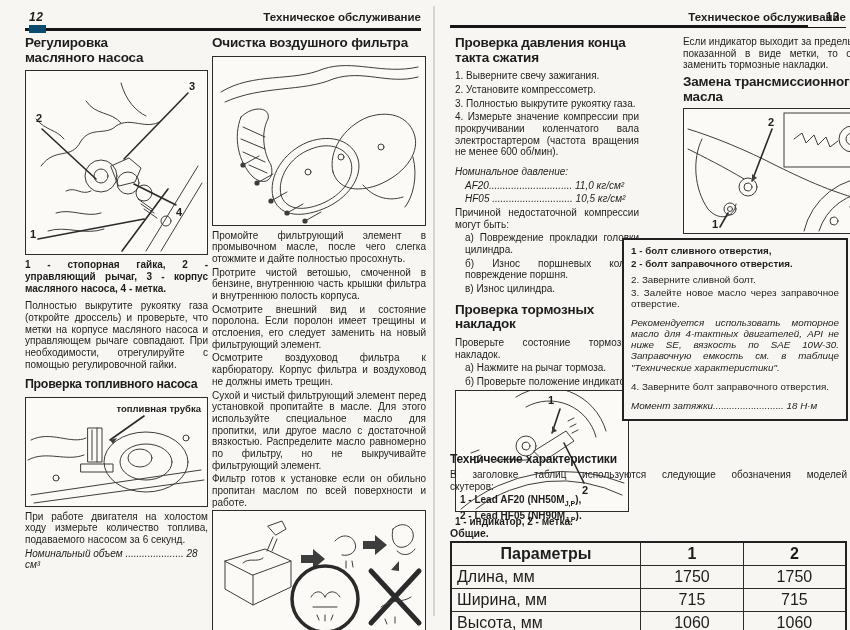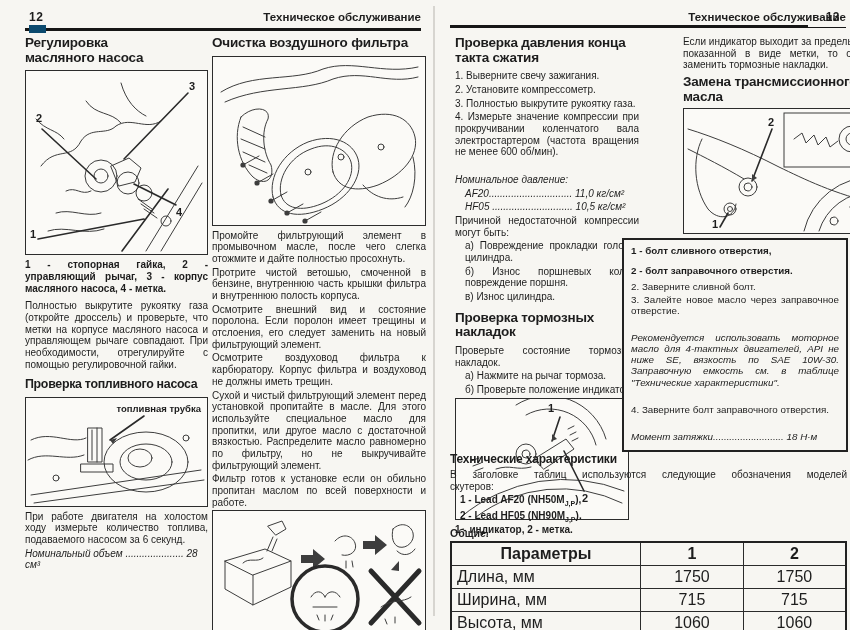--- a/index.html
+++ b/index.html
@@ -7,40 +7,40 @@
           font-family:"Liberation Sans","DejaVu Sans",sans-serif;color:#1d1d1d;}
   .gutter{position:absolute;left:433px;top:6px;width:2px;height:610px;background:#c9c7c2;opacity:.7;}
 
   
   .page-header{position:absolute;top:10px;height:18px;border-bottom:3px solid #161616;}
   .ph-left{left:25px;width:396px;}
   .ph-right{left:450px;width:396px;border-bottom:none;}
   .ph-right .rule{position:absolute;left:0;bottom:0;width:358px;height:3px;background:#161616;}
   .ph-right .rule2{position:absolute;left:358px;bottom:0;width:38px;height:1px;background:#161616;}
   .pnum{position:absolute;top:0;font-weight:bold;font-size:12px;letter-spacing:.5px;}
-  .pnum-l{left:4px;border-bottom:8px solid #0c4a6e;padding:0 3px 1px 0;}
+  .pnum-l{left:4px;border-bottom:8px solid #0c4a6e;padding:0 3px 1px 0;font-style:italic;}
   .pnum-r{right:6px;}
   .ptitle{position:absolute;top:1px;left:0;right:0;text-align:right;font-weight:bold;font-size:11.5px;}
 
   
   .col{position:absolute;top:36px;}
   .col-a{left:25px;width:183px;}
   .col-b{left:212px;width:214px;}
   .col-c{left:455px;width:184px;}
   .col-d{left:683px;width:200px;}
 
   h3{margin:0 0 5px 0;font-size:13.5px;line-height:1.08;letter-spacing:-.2px;}
   h3.tight{max-width:132px;}
   h3.nowrapish{font-size:12.4px;letter-spacing:-.3px;white-space:nowrap;}
   p{margin:0 0 2px 0;font-size:10px;line-height:1.17;text-align:justify;}
   p.nj{text-align:left;}
   .cap{font-weight:bold;margin:4px 0 6px 0;}
   .it{font-style:italic;}
   .indent{padding-left:10px;}
-  .mt4{margin-top:16px;} .mt8{margin-top:8px;}
+  .mt4{margin-top:8px;} .mt8{margin-top:8px;}
 
   
   .fig{position:relative;border:1.6px solid #2c2c2c;background:#fbfaf7;margin:2px 0 4px 0;}
   .fig svg{display:block;}
   .sk{stroke:#3d3d3d;stroke-width:1;fill:none;stroke-linecap:round;}
   .sk2{stroke:#2a2a2a;stroke-width:1.6;fill:none;stroke-linecap:round;}
   .skf{fill:#3d3d3d;stroke:none;}
   .co{position:absolute;font-weight:bold;font-size:11px;line-height:1;}
   .figlabel{position:absolute;top:5px;right:6px;font-size:9.5px;font-weight:bold;}
 
@@ -256,21 +256,21 @@
         <path class="sk2" d="M88,20 L68,72"></path>
         <path class="skf" d="M68,72 l0,-7 l5,4 z"></path>
         <path class="sk2" d="M36,118 L44,104"></path>
       </svg>
       <span class="co" style="left:28px;top:110px;">1</span>
       <span class="co" style="left:84px;top:8px;">2</span>
     </div>
   </div>
 
   <div class="info-box">
-    <p class="cap nj" style="margin-bottom:8px;">1 - болт сливного отверстия,</p>
+    <p class="cap nj" style="margin-bottom:1px;">1 - болт сливного отверстия,</p>
     <p class="cap nj">2 - болт заправочного отверстия.</p>
     <p>2. Заверните сливной болт.</p>
     <p>3. Залейте новое масло через заправочное отверстие.</p>
     <p class="it mt4">Рекомендуется использовать моторное масло для 4-тактных двигателей, API не ниже SE, вязкость по SAE 10W-30. Заправочную емкость см. в таблице "Технические характеристики".</p>
     <p class="mt4">4. Заверните болт заправочного отверстия.</p>
     <p class="it nj mt4">Момент затяжки.......................... 18 Н·м</p>
   </div>
 
   <div class="specs">
     <h2>Технические характеристики</h2>

